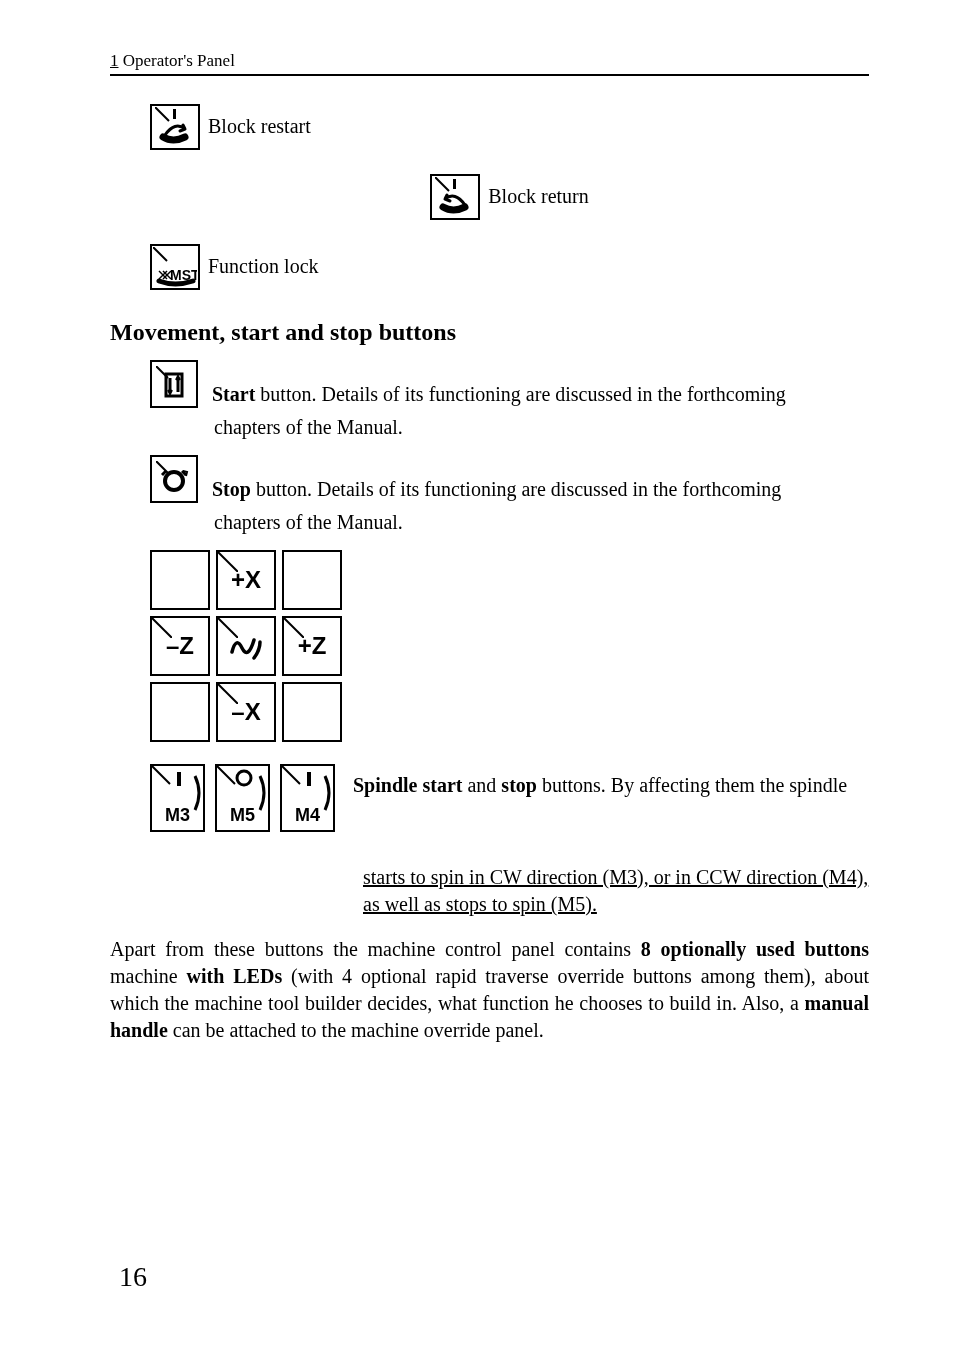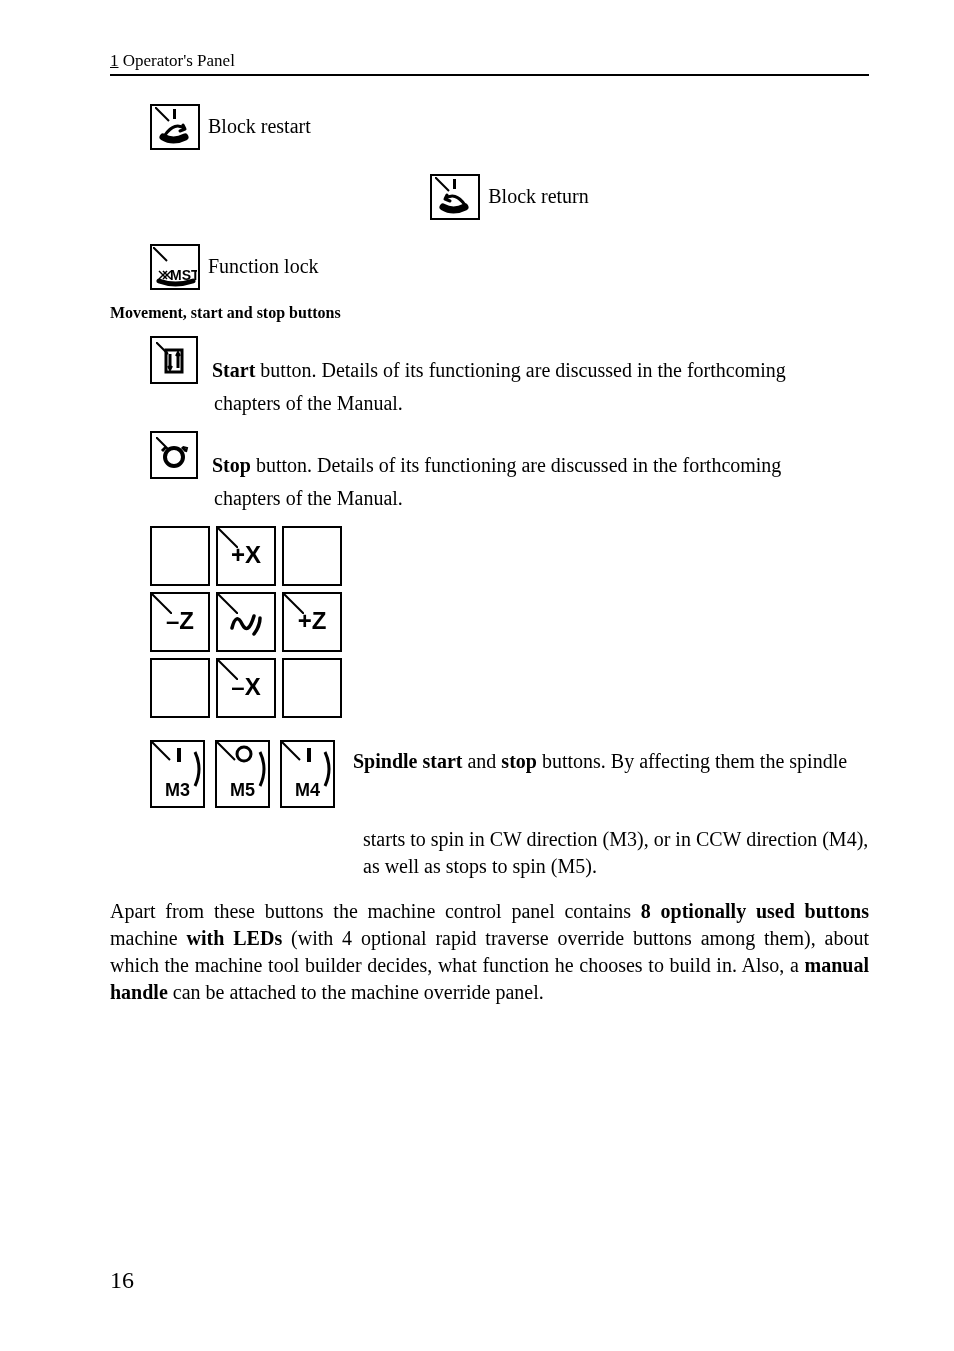--- a/index.html
+++ b/index.html
@@ -36,23 +36,23 @@
     height: 46px;
     border: 2px solid #000;
     display: flex;
     align-items: center;
     justify-content: center;
     background: #fff;
   }
 
   .section-head {
     font-weight: bold;
-    margin-top: 12px;
+    margin-top: 26px;
     margin-bottom: 12px;
-    font-size: 16px;
+    font-size: 24px;
   }
 
   .indent-block {
     display: flex;
     align-items: flex-end;
     margin-left: 40px;
     margin-top: 10px;
   }
   .indent-text {
     margin-left: 14px;
@@ -116,33 +116,34 @@
     align-items: center;
     justify-content: flex-end;
     font-family: Arial, sans-serif;
     font-weight: bold;
     font-size: 18px;
     padding-bottom: 3px;
   }
   .spindle-text { flex: 1; padding-top: 8px; }
   .spindle-continue {
     margin-left: 253px;
-    margin-top: 18px;
+    margin-top: 32px;
+    text-decoration: underline;
   }
 
   .para {
     margin-top: 18px;
     text-align: justify;
   }
 
   .page-num {
     position: absolute;
     bottom: 55px;
-    left: 110px;
-    font-size: 24px;
+    left: 119px;
+    font-size: 28px;
   }
 
   b { font-weight: bold; }
 
   
   svg { display: block; }
 </style>
 </head>
 <body>
 

